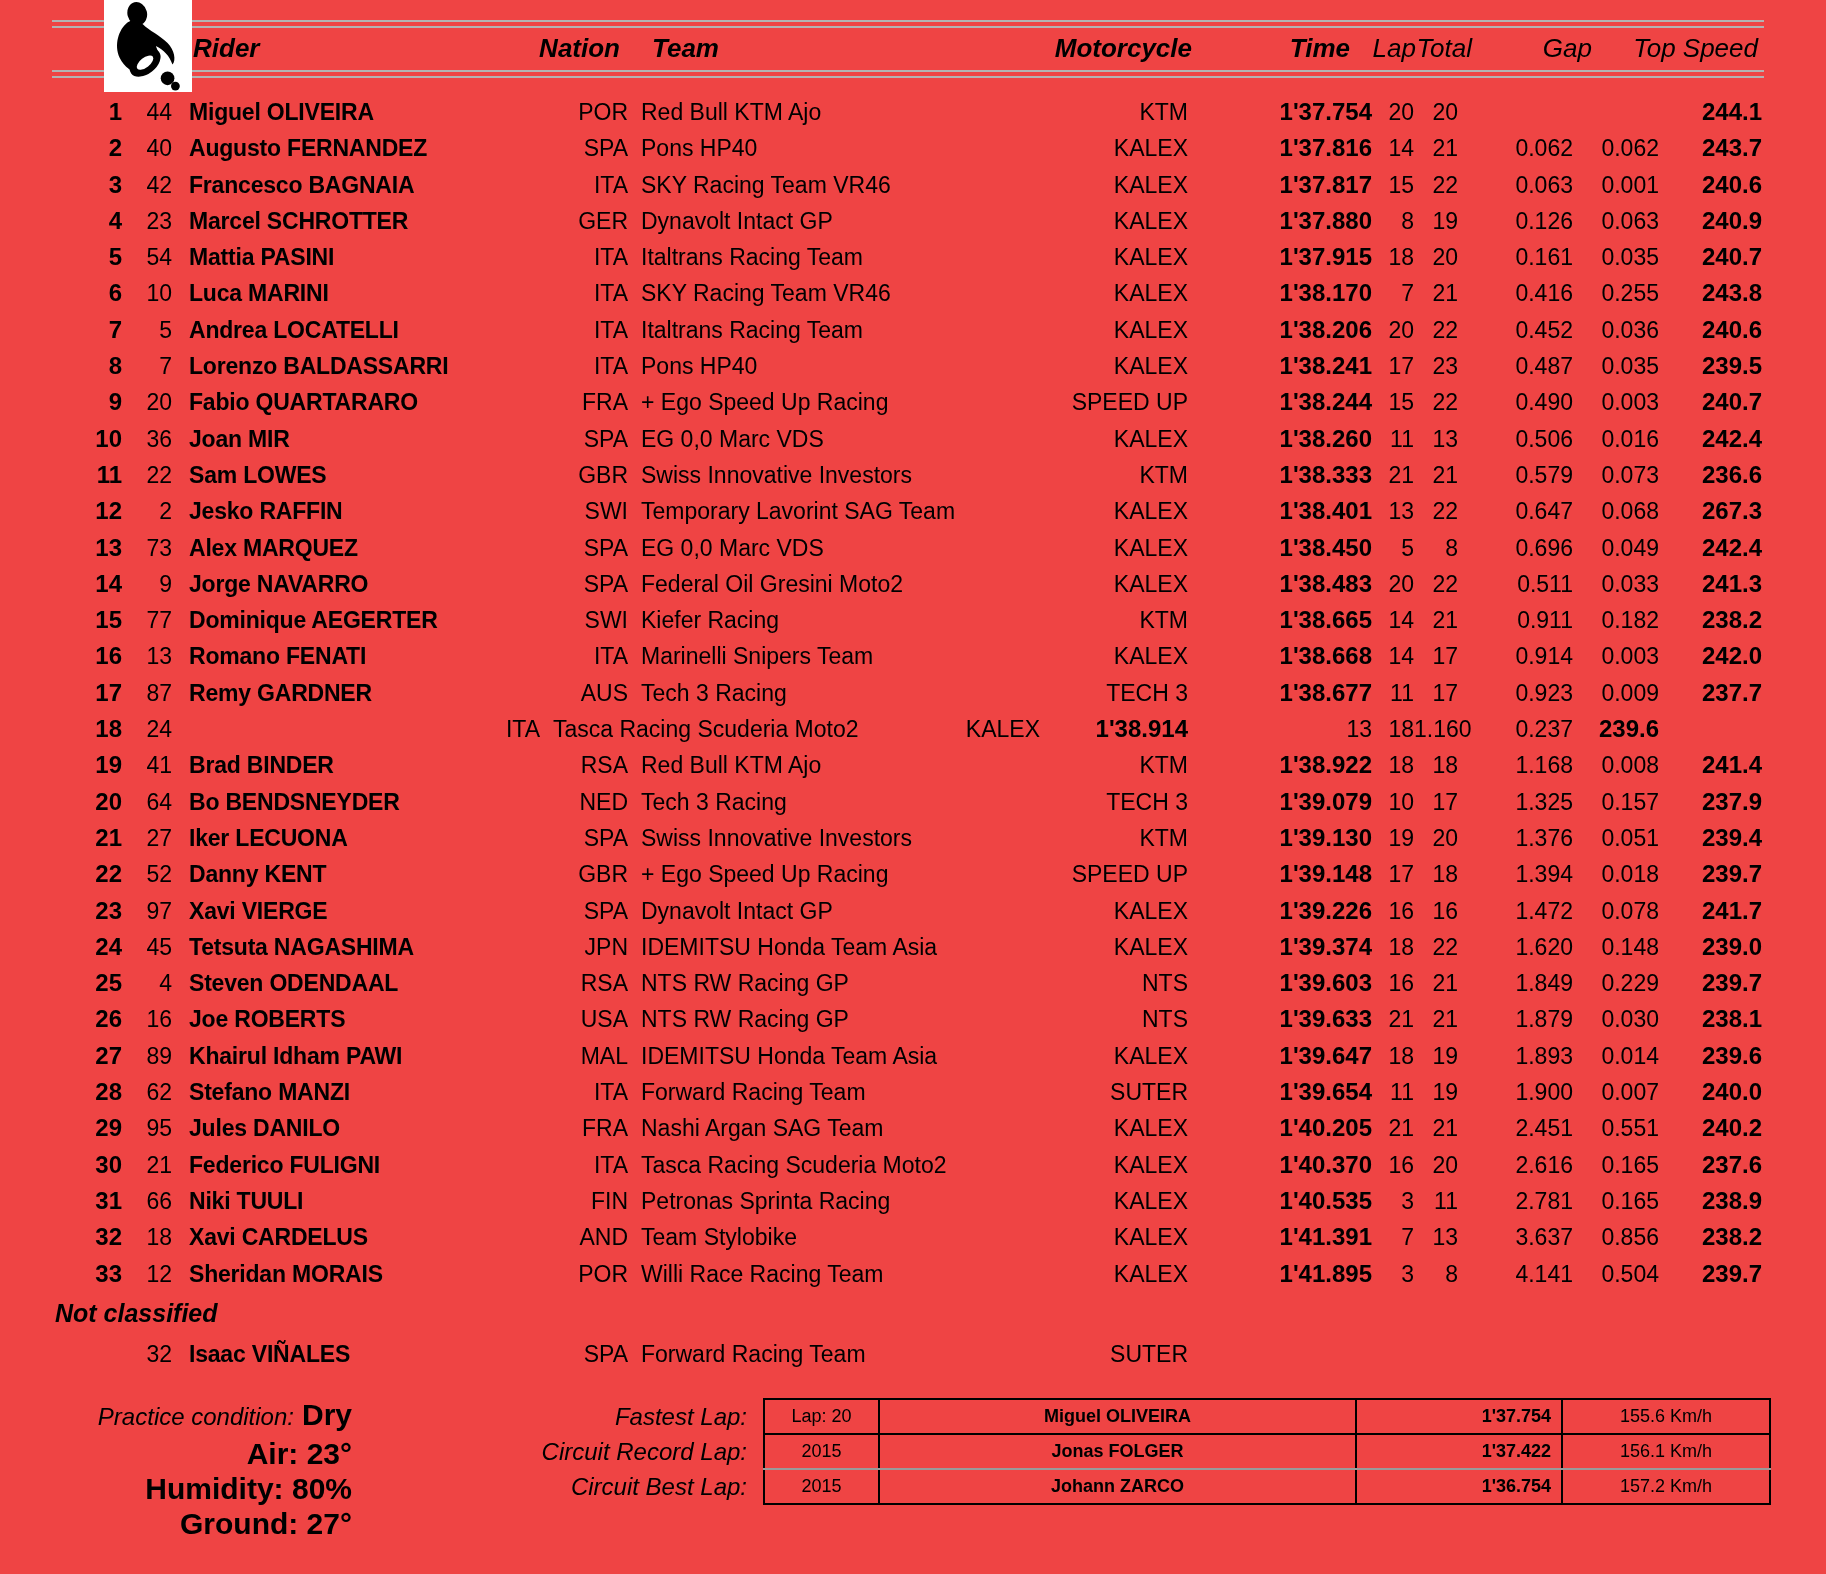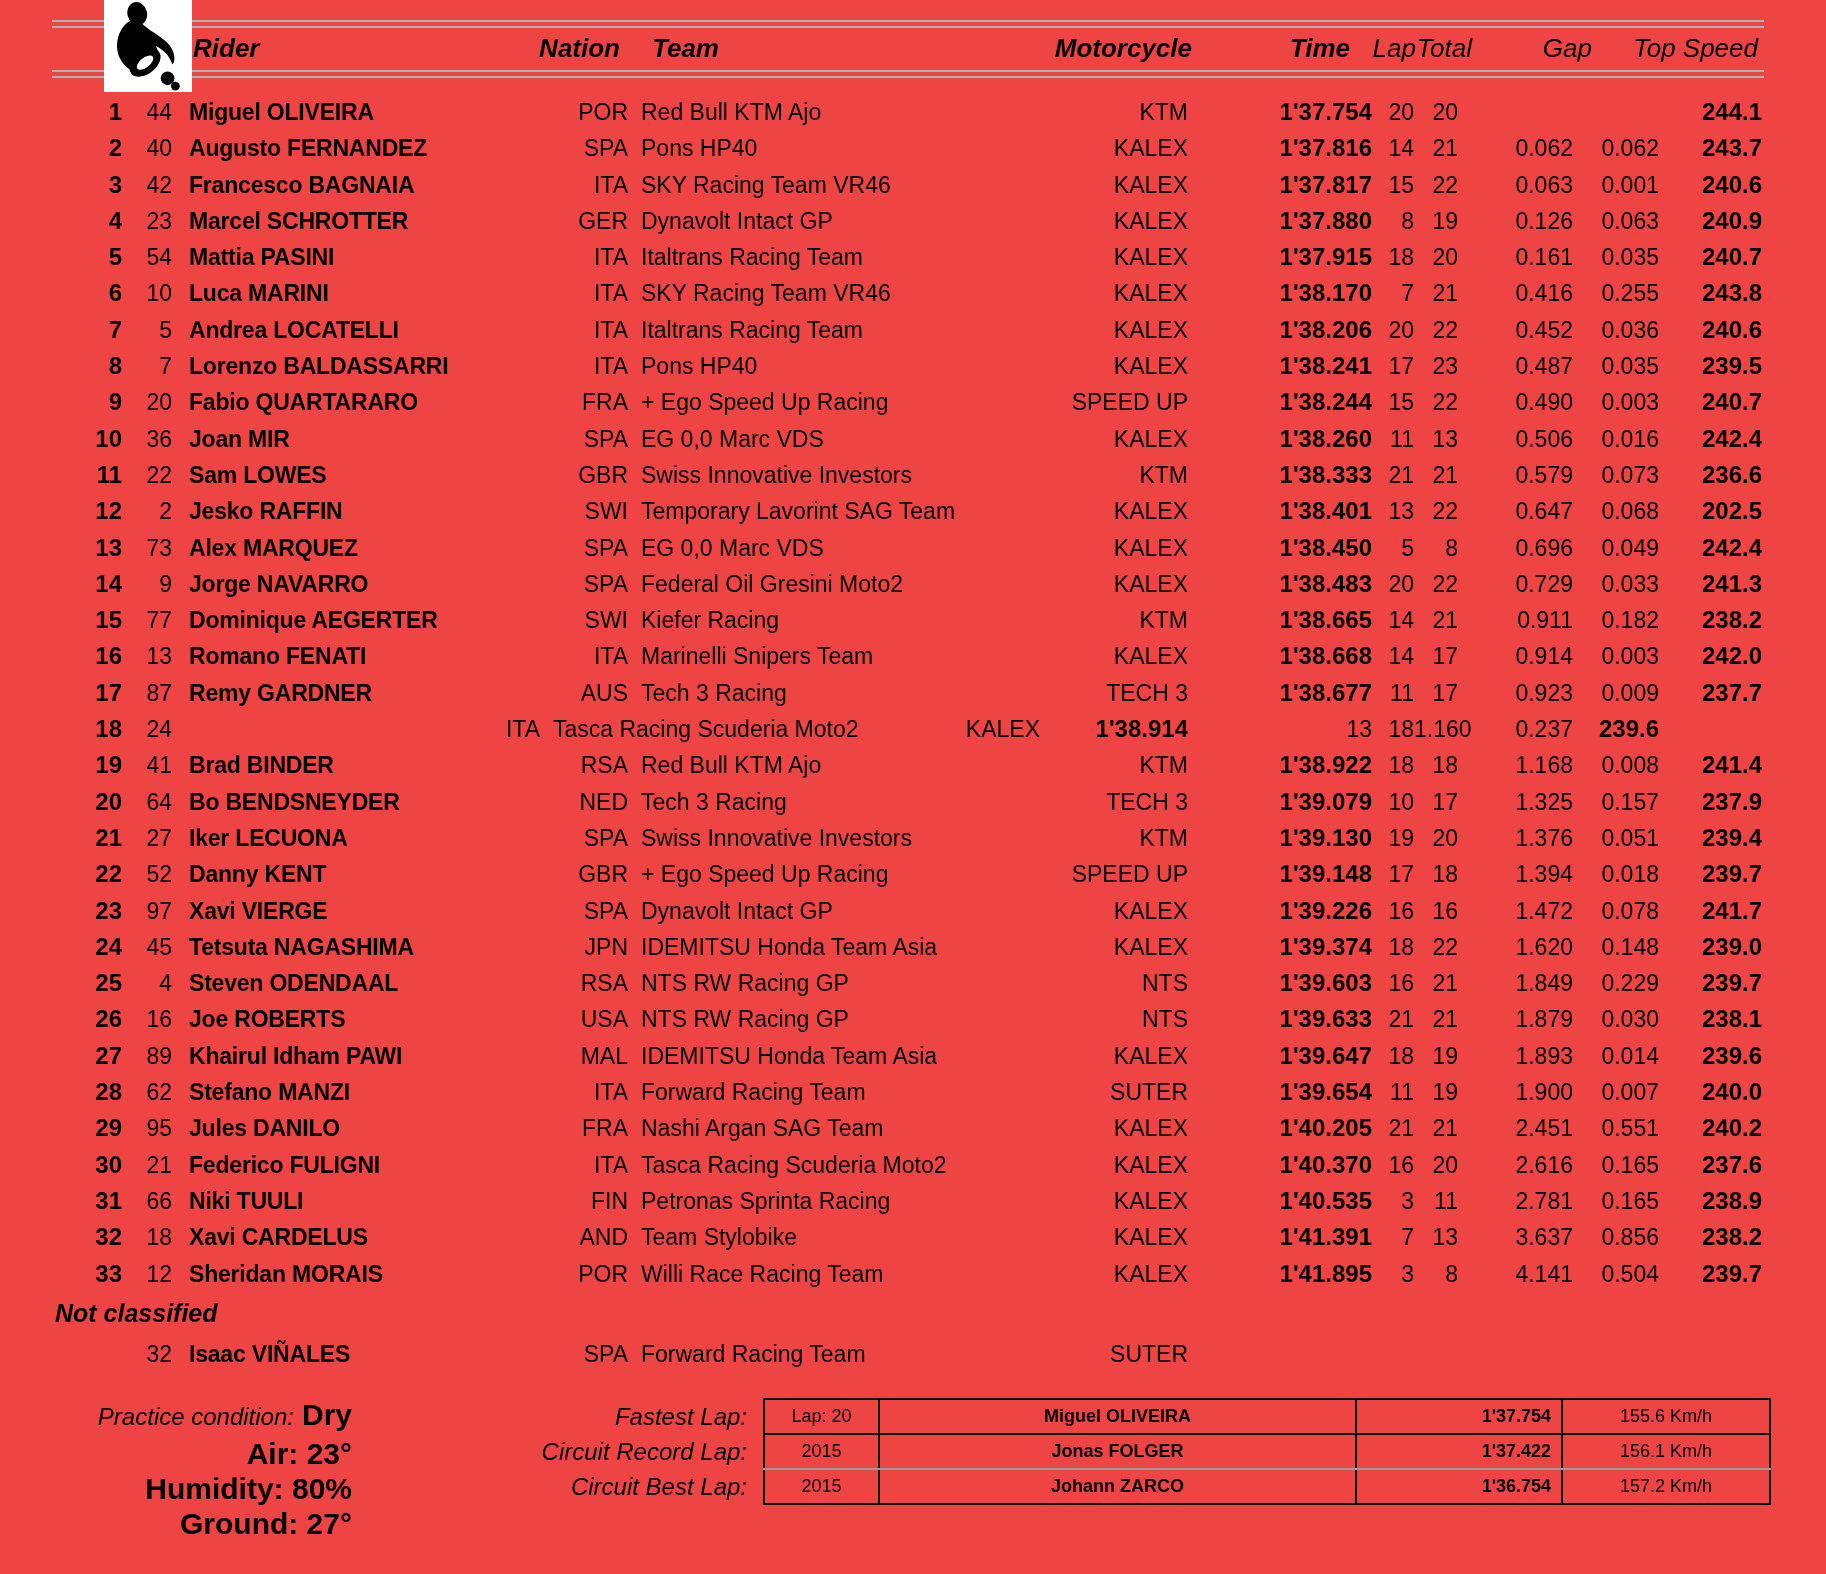--- a/index.html
+++ b/index.html
@@ -277,21 +277,21 @@
       <div class="c c-num">2</div>
       <div class="c c-name">Jesko RAFFIN</div>
       <div class="c c-nation">SWI</div>
       <div class="c c-team">Temporary Lavorint SAG Team</div>
       <div class="c c-moto">KALEX</div>
       <div class="c c-time">1'38.401</div>
       <div class="c c-lap">13</div>
       <div class="c c-total">22</div>
       <div class="c c-gap1">0.647</div>
       <div class="c c-gap2">0.068</div>
-      <div class="c c-speed">202.5</div>
+      <div class="c c-speed">267.3</div>
     </div>
       <div class="trow">
       <div class="c c-pos">13</div>
       <div class="c c-num">73</div>
       <div class="c c-name">Alex MARQUEZ</div>
       <div class="c c-nation">SPA</div>
       <div class="c c-team">EG 0,0 Marc VDS</div>
       <div class="c c-moto">KALEX</div>
       <div class="c c-time">1'38.450</div>
       <div class="c c-lap">5</div>
@@ -303,21 +303,21 @@
       <div class="trow">
       <div class="c c-pos">14</div>
       <div class="c c-num">9</div>
       <div class="c c-name">Jorge NAVARRO</div>
       <div class="c c-nation">SPA</div>
       <div class="c c-team">Federal Oil Gresini Moto2</div>
       <div class="c c-moto">KALEX</div>
       <div class="c c-time">1'38.483</div>
       <div class="c c-lap">20</div>
       <div class="c c-total">22</div>
-      <div class="c c-gap1">0.729</div>
+      <div class="c c-gap1">0.511</div>
       <div class="c c-gap2">0.033</div>
       <div class="c c-speed">241.3</div>
     </div>
       <div class="trow">
       <div class="c c-pos">15</div>
       <div class="c c-num">77</div>
       <div class="c c-name">Dominique AEGERTER</div>
       <div class="c c-nation">SWI</div>
       <div class="c c-team">Kiefer Racing</div>
       <div class="c c-moto">KTM</div>

